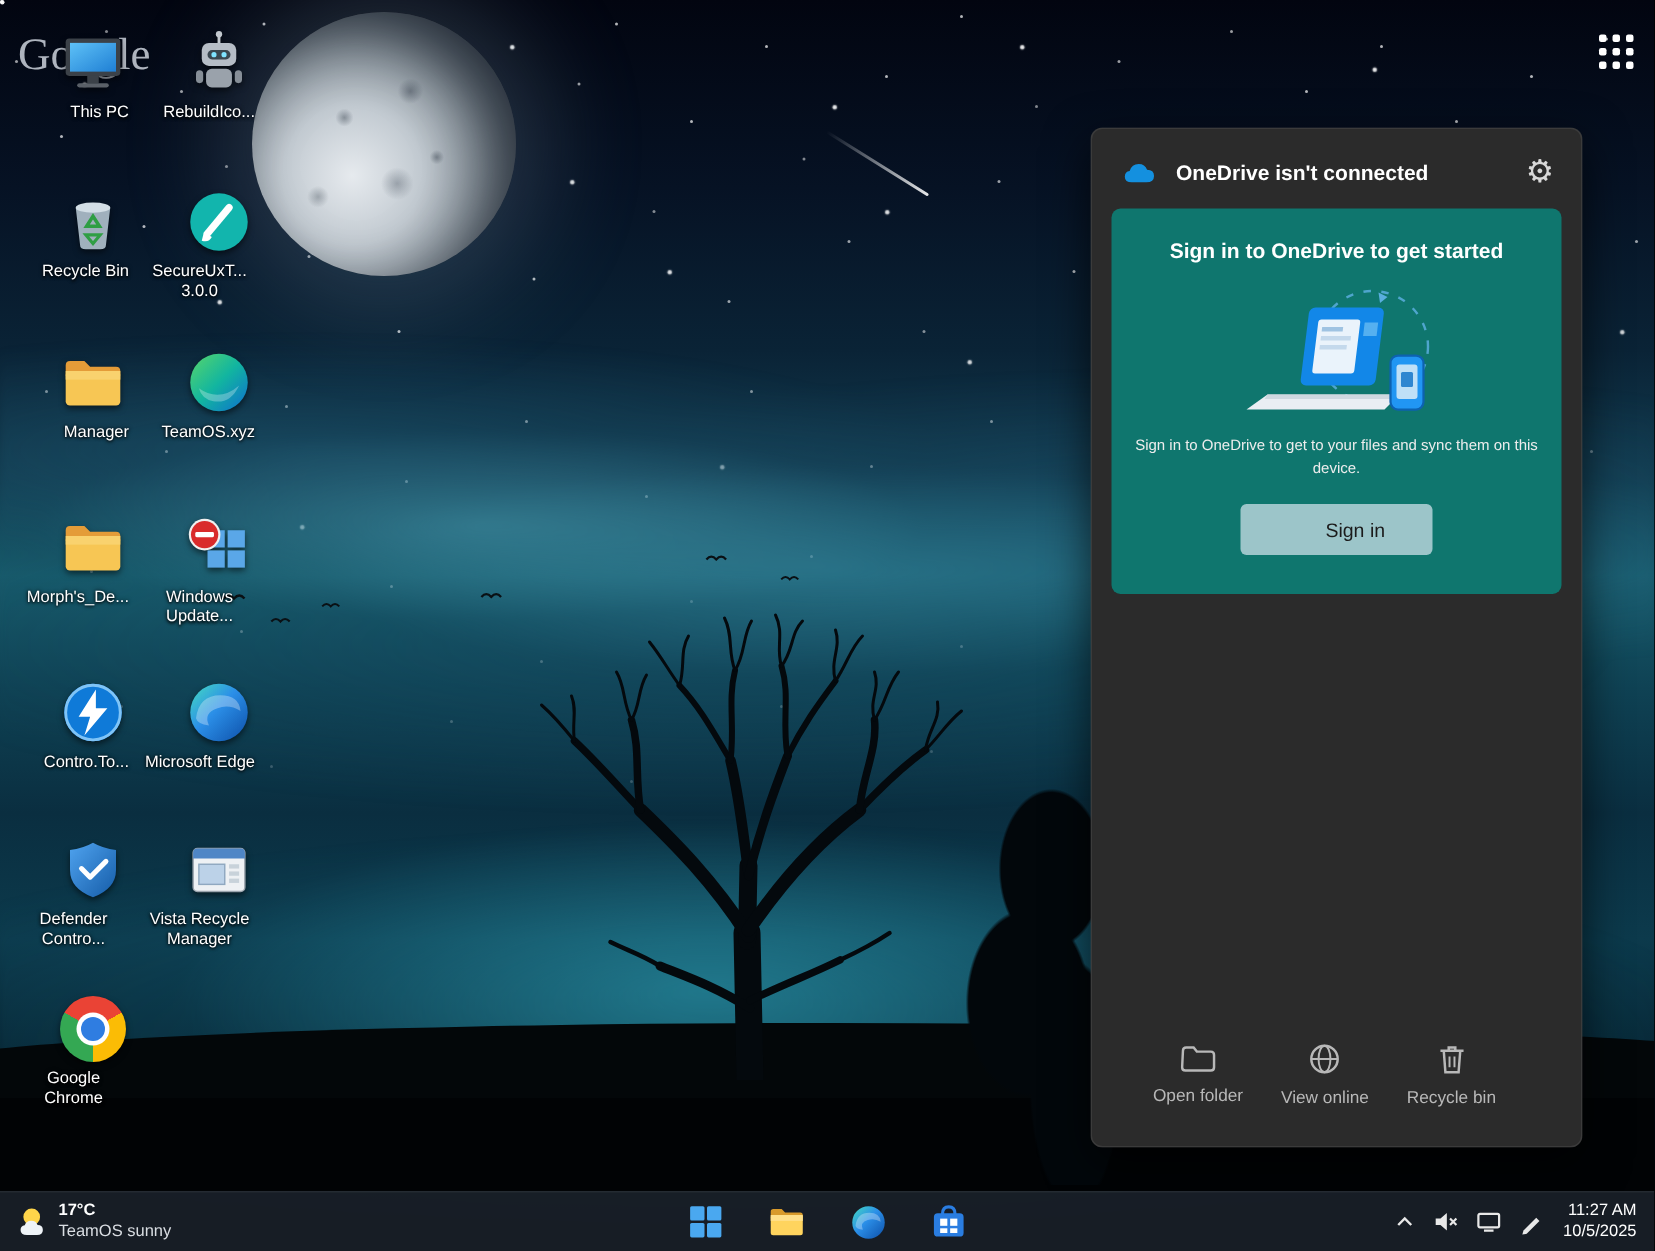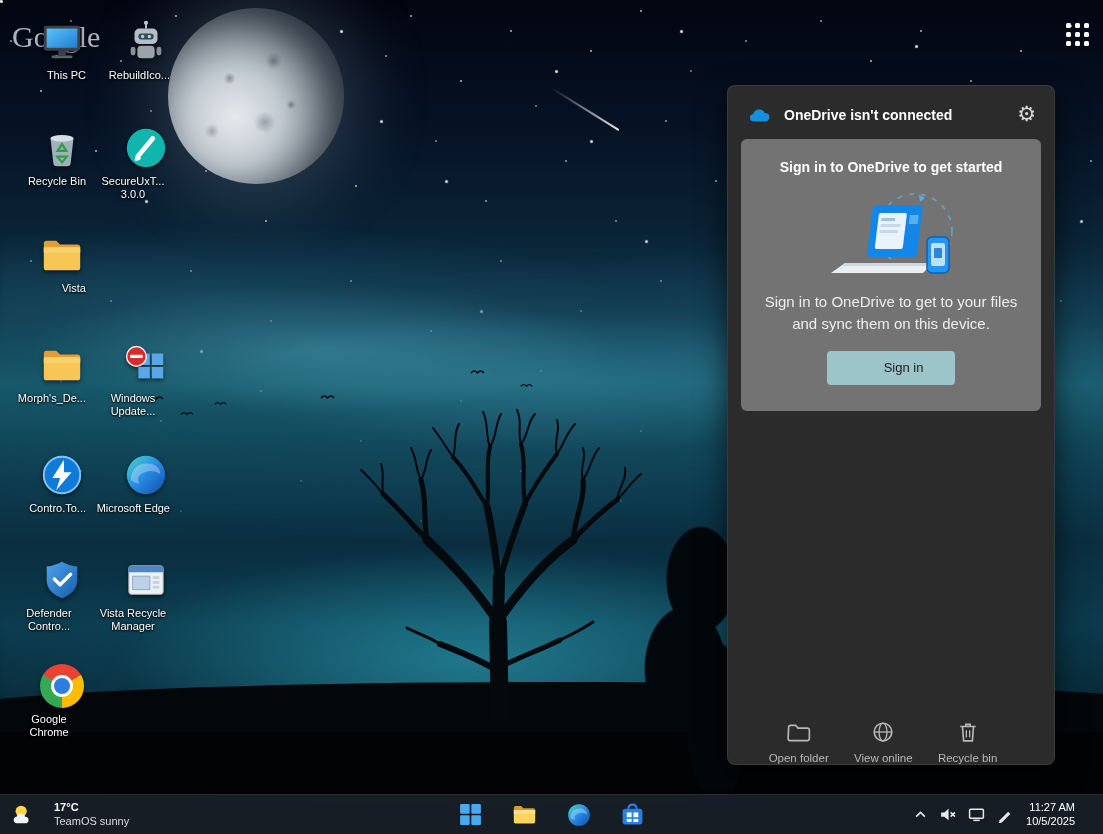--- a/index.html
+++ b/index.html
@@ -100,44 +100,44 @@
   .grid-dots i { width:5px; height:5px; border-radius:1.5px; background:#fff; display:block; }
 
   
   .od-panel { position:absolute; left:727px; top:85px; width:328px; height:680px; z-index:5;
     background:#2b2b2b; border:1px solid rgba(255,255,255,0.08); border-radius:8px;
     box-shadow:0 10px 30px rgba(0,0,0,.65); color:#fff; }
   .od-header { display:flex; align-items:center; padding:18px 18px 14px 20px; }
   .od-title { font-size:14px; font-weight:bold; margin-left:10px; }
   .od-gear { margin-left:auto; font-size:21px; color:#d8d8d8; cursor:pointer; line-height:1;
     font-family:"DejaVu Sans",sans-serif; }
-  .od-card { margin:0 13px; background:#737373; border-radius:6px; padding:20px 14px 26px;
+  .od-card { margin:0 13px; background:#0f766e; border-radius:6px; padding:20px 14px 26px;
     text-align:center; }
   .od-card-title { font-size:14px; font-weight:bold; }
   .od-illustration { margin:14px auto 6px; width:160px; height:96px; }
-  .od-card-body { font-size:15px; color:#ededed; line-height:1.45; max-width:320px; margin:6px auto 0; }
+  .od-card-body { font-size:10px; color:#ededed; line-height:1.45; max-width:320px; margin:6px auto 0; }
   .od-signin { margin-top:16px; width:128px; height:34px; border:none; border-radius:4px;
     background:#9cc5c9; color:#1b1b1b; font-size:13px; font-family:inherit; cursor:pointer;padding-left:25px; }
   .od-footer { position:absolute; left:0; right:16px; bottom:0; height:96px; display:flex;
-    align-items:flex-end; justify-content:space-around; padding:0 28px 0; }
+    align-items:center; justify-content:space-around; padding:0 28px 0; }
   .od-action { display:flex; flex-direction:column; align-items:center; gap:9px; cursor:pointer;
     color:#b8b8b8; font-size:11.5px; }
 
   
   .taskbar { position:absolute; left:0; right:0; bottom:0; height:40px; z-index:10;
     background:rgba(24,31,39,0.94); border-top:1px solid rgba(255,255,255,0.06);
     display:flex; align-items:center; }
-  .weather { display:flex; align-items:center; gap:18px; padding:0 10px; height:100%; cursor:pointer; }
+  .weather { display:flex; align-items:center; gap:3px; padding:0 10px; height:100%; cursor:pointer; }
   .weather-text { display:flex; flex-direction:column; line-height:1.25; }
   .weather-temp { color:#fff; font-size:11px; font-weight:bold; }
   .weather-cond { color:#d9dde2; font-size:11px; }
   .tb-center { position:absolute; left:50%; transform:translateX(-50%); display:flex; gap:14px; }
   .tb-btn { width:40px; height:34px; border-radius:5px; display:flex; align-items:center;
     justify-content:center; cursor:pointer; }
-  .tray { margin-left:auto; display:flex; align-items:center; gap:12px; padding-right:28px; }
+  .tray { margin-left:auto; display:flex; align-items:center; gap:12px; padding-right:12px; }
   .tray-ic { display:flex; align-items:center; cursor:pointer; }
   .clock { text-align:right; color:#fff; font-size:11px; line-height:1.25; cursor:pointer; }
 </style>
 </head>
 <body>
 
 <div class="desktop">
 
   <div class="sky"></div>
   <div class="starfield"></div>
@@ -270,23 +270,39 @@
   </div>
 
   <div class="tile" style="left:2px;top:231px">
     <div class="ticon">
       <svg width="46" height="46" viewBox="0 0 48 48">
           <path d="M5 12 q0-3 3-3 h10 l4 4 h18 q3 0 3 3 v3 H5 Z" fill="#e49c38"></path>
           <rect x="5" y="16" width="38" height="24" rx="3" fill="#f7c654"></rect>
           <rect x="5" y="16" width="38" height="6" fill="#f9d26e"></rect>
         </svg>
     </div>
-    <div class="tlabel">Vista</div>
-  </div>
-
+    <div class="tlabel">Manager</div>
+  </div>
+
+  <div class="tile" style="left:86px;top:231px">
+    <div class="ticon">
+      <svg width="46" height="46" viewBox="0 0 48 48">
+          <defs>
+            <linearGradient id="g-tos" x1="0" y1="0" x2="1" y2="1">
+              <stop offset="0" stop-color="#58d66a"></stop>
+              <stop offset="0.5" stop-color="#12b5a0"></stop>
+              <stop offset="1" stop-color="#0e6fd0"></stop>
+            </linearGradient>
+          </defs>
+          <circle cx="24" cy="24" r="20" fill="url(#g-tos)"></circle>
+          <path d="M10 28 q14 10 28 -2 q-6 13 -18 11 q-8 -1.5 -10 -9" fill="rgba(255,255,255,0.28)"></path>
+        </svg>
+    </div>
+    <div class="tlabel">TeamOS.xyz</div>
+  </div>
 
   <div class="tile" style="left:2px;top:341px">
     <div class="ticon">
       <svg width="46" height="46" viewBox="0 0 48 48">
           <path d="M5 12 q0-3 3-3 h10 l4 4 h18 q3 0 3 3 v3 H5 Z" fill="#e49c38"></path>
           <rect x="5" y="16" width="38" height="24" rx="3" fill="#f7c654"></rect>
           <rect x="5" y="16" width="38" height="6" fill="#f9d26e"></rect>
         </svg>
     </div>
     <div class="tlabel">Morph's_De...</div>

